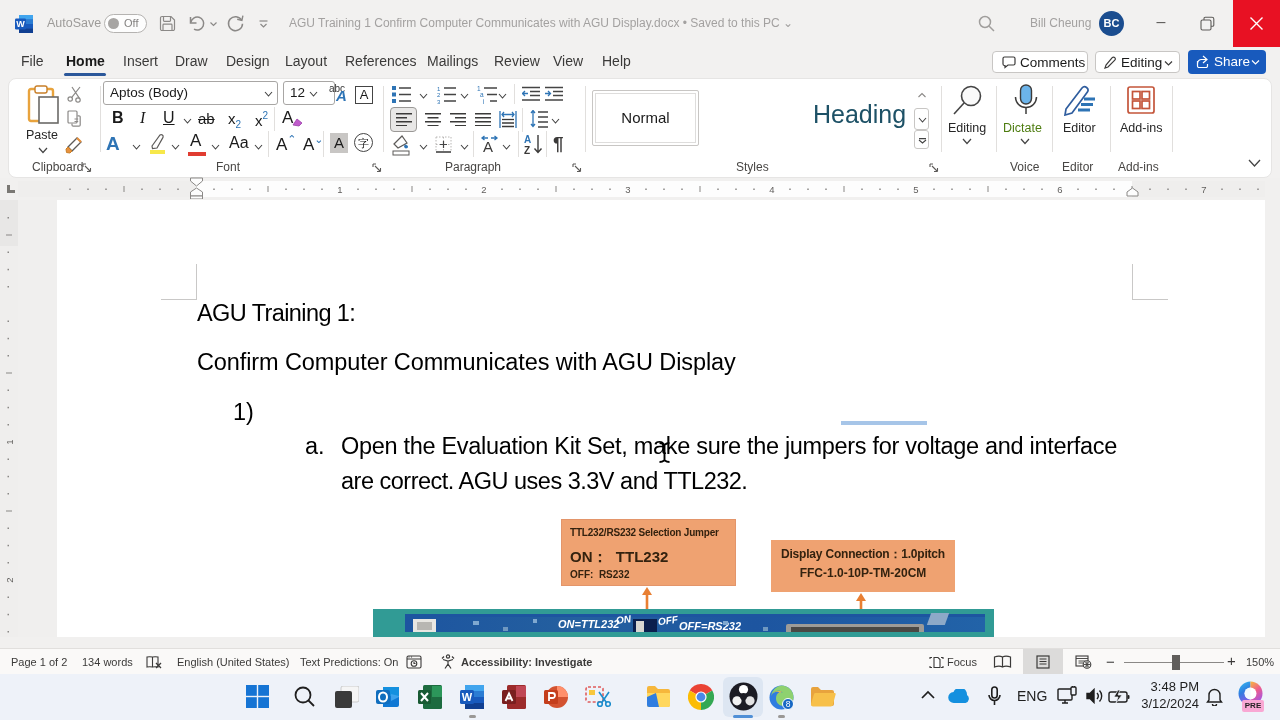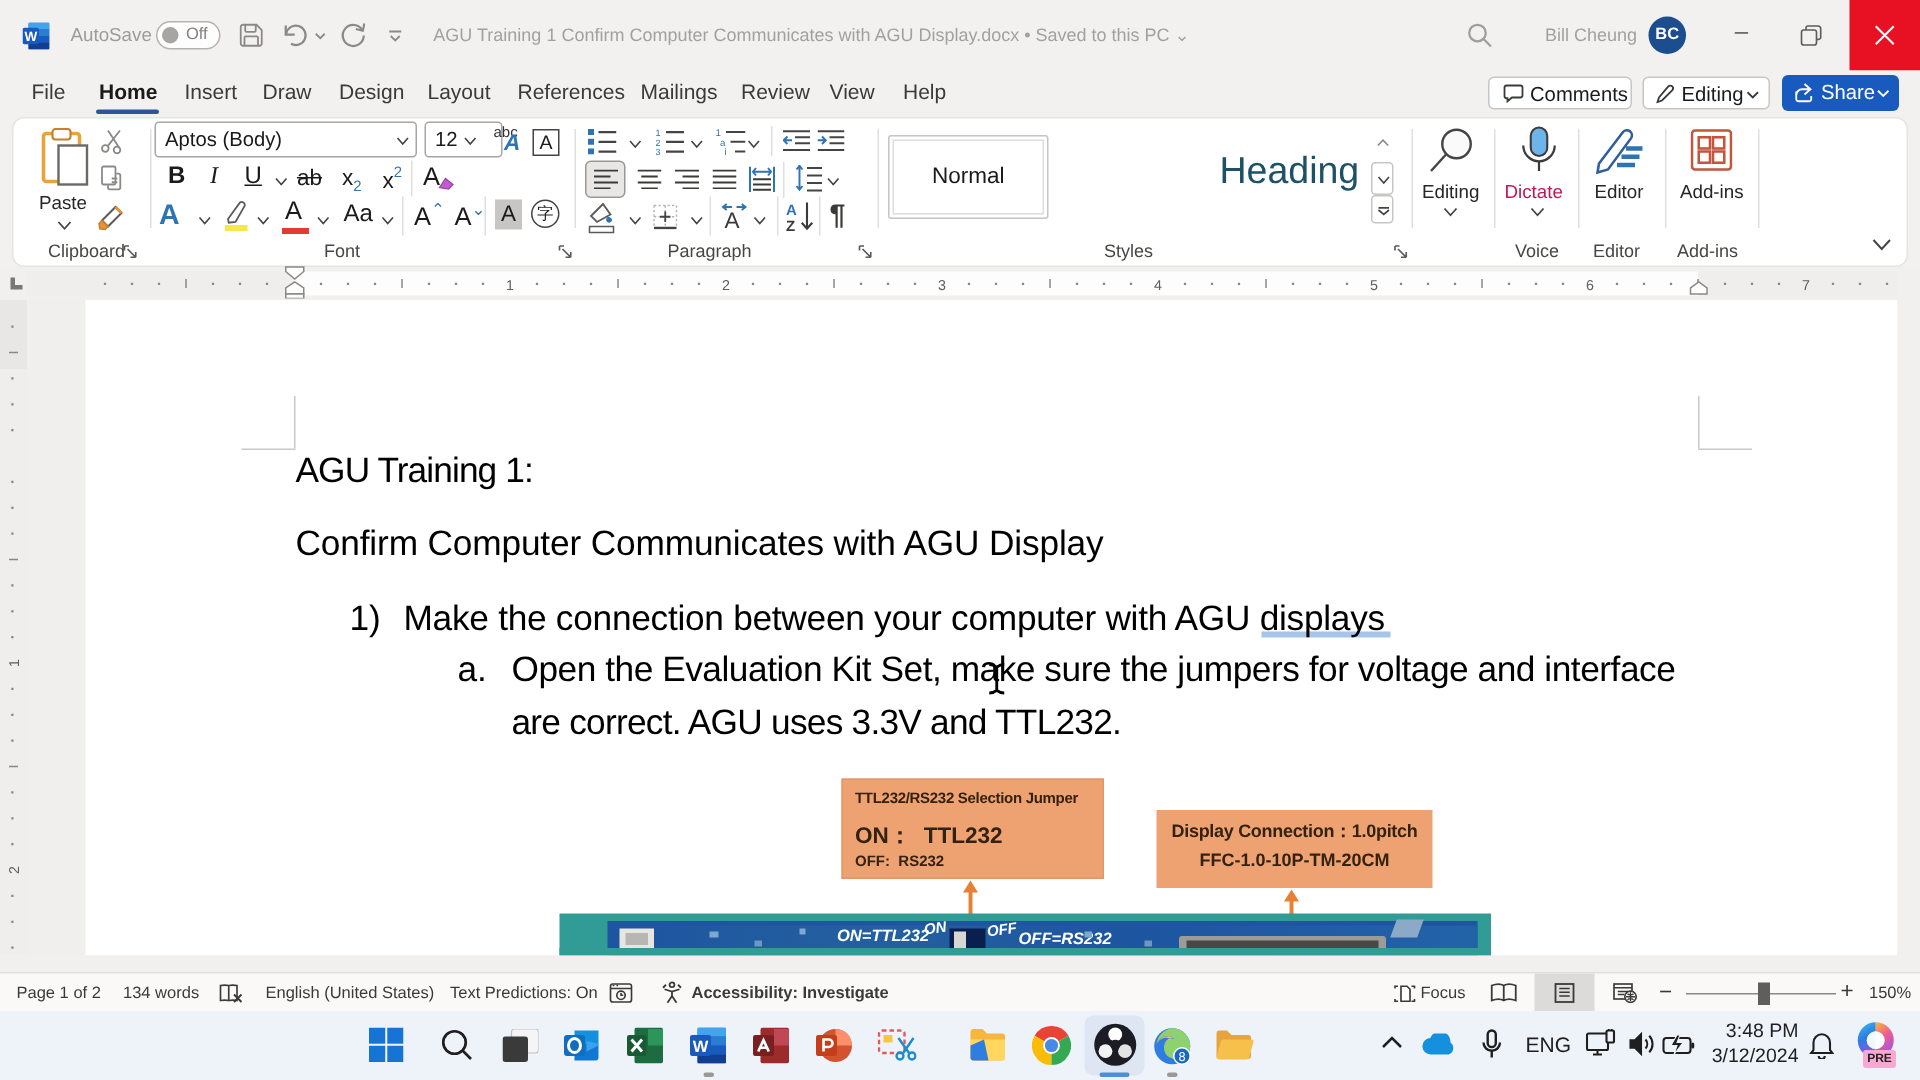--- a/index.html
+++ b/index.html
@@ -408,21 +408,21 @@
   <svg class="abs" style="left:962px;top:138px" width="10" height="7" viewBox="0 0 10 7" fill="none" stroke="#444" stroke-width="1.2">
       <path d="M1 1 L5 5.5 L9 1"></path>
     </svg>
   <div class="gsep" style="left:996px"></div>
 
   <svg class="abs" style="left:1012px;top:84px" width="28" height="34" viewBox="0 0 28 34">
     <rect x="8.5" y="1" width="11" height="19" rx="5.5" fill="#6cb4ea" stroke="#3d3c3b" stroke-width="1.4"></rect>
     <path d="M3.5 13 a10.5 10.5 0 0 0 21 0" fill="none" stroke="#3d3c3b" stroke-width="1.5"></path>
     <path d="M14 24 V30" stroke="#3d3c3b" stroke-width="1.5"></path>
   </svg>
-  <div class="abs" style="left:1003px;top:121px;font-size:12.5px;color:#be185d">Dictate</div>
+  <div class="abs" style="left:1003px;top:121px;font-size:12.5px;color:#4d7c0f">Dictate</div>
   <svg class="abs" style="left:1020px;top:138px" width="10" height="7" viewBox="0 0 10 7" fill="none" stroke="#444" stroke-width="1.2">
       <path d="M1 1 L5 5.5 L9 1"></path>
     </svg>
   <div class="glabel" style="left:1010px">Voice</div>
   <div class="gsep" style="left:1052px"></div>
 
   <svg class="abs" style="left:1064px;top:85px" width="34" height="31" viewBox="0 0 34 31">
     <path d="M2 24 L18 3 a3.4 3.4 0 0 1 5.4 4.1 L8 28 L1 30 Z" fill="#fff" stroke="#2f5d9e" stroke-width="1.7"></path>
     <g stroke="#2e74b5" stroke-width="3">
         <path d="M20 14 H31 M17 19.5 H29 M14 25 H26"></path>
@@ -566,21 +566,20 @@
 
   <div class="abs" style="left:196px;top:264px;width:1px;height:35px;background:#c9c8c7"></div>
   <div class="abs" style="left:161px;top:299px;width:36px;height:1px;background:#c9c8c7"></div>
   <div class="abs" style="left:1132px;top:264px;width:1px;height:35px;background:#c9c8c7"></div>
   <div class="abs" style="left:1132px;top:299px;width:36px;height:1px;background:#c9c8c7"></div>
 
   <div class="doctext" style="left:197px;top:300px;letter-spacing:-0.6px">AGU Training 1:</div>
   <div class="doctext" style="left:197px;top:349px;letter-spacing:-0.1px">Confirm Computer Communicates with AGU Display</div>
   <div class="doctext" style="left:233px;top:399px">1)</div>
   <div class="abs" style="left:841px;top:421px;width:86px;height:4px;background:#a6c5e8"></div>
-  <div class="doctext" style="left:269px;top:399px;letter-spacing:-0.18px">Make the connection between your computer with AGU displays</div>
   <div class="doctext" style="left:305px;top:433px">a.</div>
   <div class="doctext" style="left:341px;top:433px;letter-spacing:-0.31px">Open the Evaluation Kit Set, make sure the jumpers for voltage and interface</div>
   <div class="doctext" style="left:341px;top:468px;letter-spacing:-0.5px">are correct. AGU uses 3.3V and TTL232.</div>
 
   <svg class="abs" style="left:657px;top:441px" width="15" height="23" viewBox="0 0 15 23">
     <path d="M2.5 2 C4.5 2 6 2.6 7.5 3.8 C9 2.6 10.5 2 12.5 2 M7.5 3.5 V19.5 M2.5 21 C4.5 21 6 20.4 7.5 19.2 C9 20.4 10.5 21 12.5 21" fill="none" stroke="#000" stroke-width="1.9"></path>
   </svg>
 
   <div class="abs" style="left:561px;top:519px;width:175px;height:67px;background:#efa271;border:1px solid #e3956a"></div>
   <div class="abs" style="left:570px;top:527px;font-size:10px;letter-spacing:-0.2px;color:#33220f;font-weight:bold;white-space:pre">TTL232/RS232 Selection Jumper</div>

